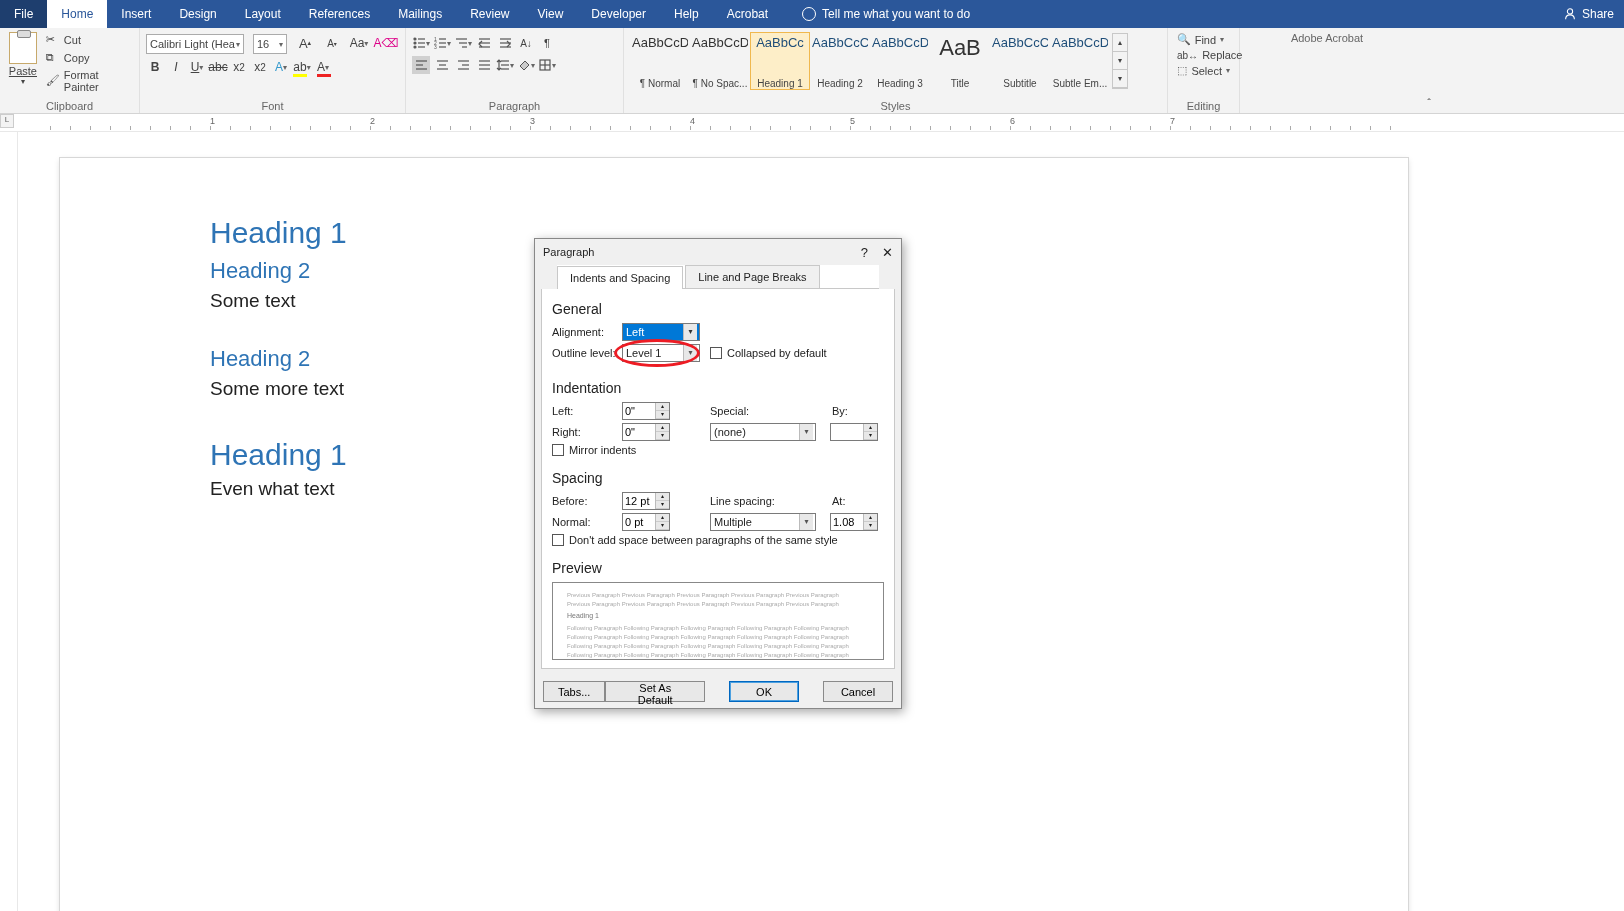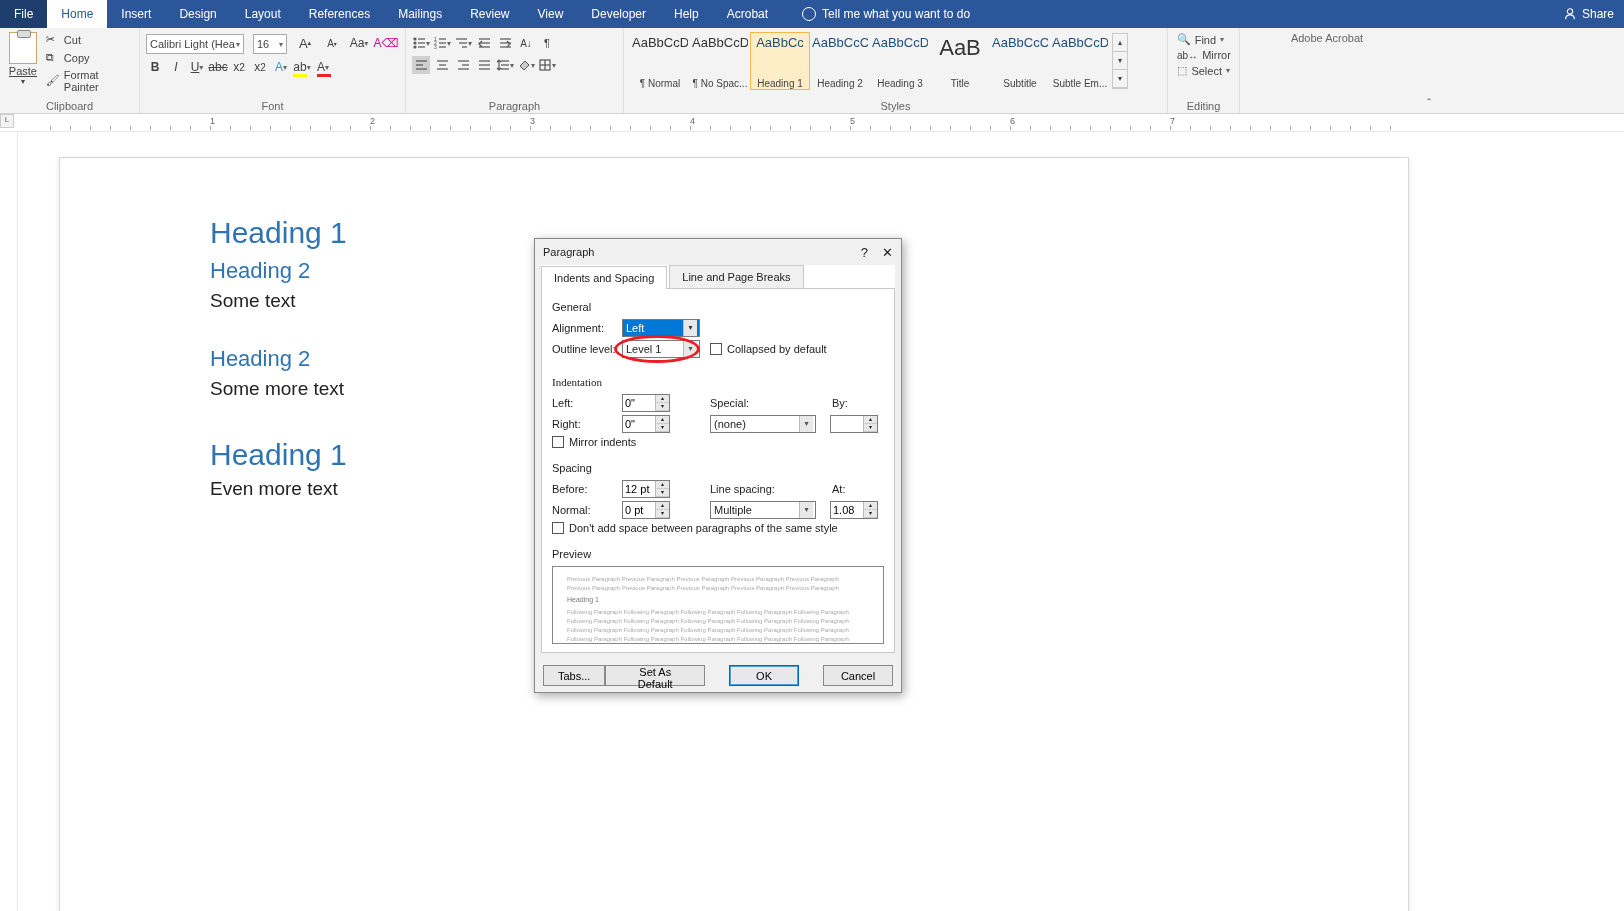--- a/index.html
+++ b/index.html
@@ -78,25 +78,25 @@
 .page{position:absolute;left:60px;top:26px;width:1348px;height:770px;background:#fff;box-shadow:0 0 0 1px #d7d7d7, 0 2px 6px rgba(0,0,0,0.15);}
 .doc{position:absolute;left:150px;top:58px;font-family:Calibri,"Segoe UI";}
 .h1{color:#2e74b5;font-size:30px;font-weight:300;margin-bottom:6px;}
 .h2{color:#2e74b5;font-size:22px;font-weight:400;margin-top:8px;}
 .body-txt{color:#222;font-size:19px;margin-top:6px;}
 
 
 .dialog{position:absolute;left:534px;top:238px;width:368px;background:#f0f0f0;border:1px solid #888;box-shadow:2px 3px 10px rgba(0,0,0,0.35);font-size:11px;color:#222;}
 .dlg-title{height:26px;display:flex;align-items:center;padding:0 8px;justify-content:space-between;}
 .dlg-title-btns{display:flex;gap:14px;font-size:13px;}
-.dlg-tabs{display:flex;background:#fff;border-bottom:1px solid #c8c8c8;margin:0 6px;}
+.dlg-tabs{display:flex;background:#fff;border-bottom:1px solid #c8c8c8;margin:0 22px;}
 .dlg-tab{padding:5px 12px;border:1px solid #c8c8c8;border-bottom:none;background:#f0f0f0;margin-right:2px;font-size:11px;}
 .dlg-tab.active{background:#fff;position:relative;top:1px;}
 .dlg-body{padding:8px 10px 4px;background:#fff;margin:0 6px 6px;border:1px solid #c8c8c8;border-top:none;}
-.sect{font-size:11px;margin:4px 0 6px;}
+.sect{font-size:14px;margin:4px 0 6px;}
 .row{display:flex;align-items:center;margin:3px 0;}
 .lbl{width:70px;}
 .lbl2{width:86px;}
 .combo{border:1px solid #7a7a7a;height:18px;background:#fff;display:flex;align-items:center;justify-content:space-between;padding:0 2px 0 3px;}
 .combo.sel-blue{background:#0078d7;color:#fff;}
 .combo .ar{width:14px;text-align:center;color:#555;font-size:8px;background:#e8e8e8;border-left:1px solid #bbb;height:16px;line-height:16px;}
 .combo.sel-blue .ar{color:#333;}
 .spin{border:1px solid #7a7a7a;height:18px;width:48px;display:flex;background:#fff;}
 .spin input{border:none;width:32px;font-size:11px;padding:0 2px;outline:none;}
 .spin .spbtns{width:14px;display:flex;flex-direction:column;border-left:1px solid #bbb;}
@@ -370,21 +370,21 @@
 
   <div class="group" style="width:72px">
     <div class="edit-col">
       <div>
           <span>🔍</span>
           <span>Find</span>
           <span class="dd">▾</span>
         </div>
       <div>
           <span style="font-size:10px;">ab↔</span>
-          <span>Mirror</span>
+          <span>Replace</span>
         </div>
       <div>
           <span>⬚</span>
           <span>Select</span>
           <span class="dd">▾</span>
         </div>
     </div>
     <div class="group-label">Editing</div>
   </div>
 
@@ -479,21 +479,21 @@
 <div class="workspace">
   <div class="vruler"></div>
   <div class="page">
     <div class="doc" id="doc">
         <div class="h1">Heading 1</div>
         <div class="h2">Heading 2</div>
         <div class="body-txt">Some text</div>
         <div class="h2" style="margin-top: 34px;">Heading 2</div>
         <div class="body-txt">Some more text</div>
         <div class="h1" style="margin-top: 38px;">Heading 1</div>
-        <div class="body-txt">Even more text</div>
+        <div class="body-txt">Even what text</div>
       </div>
   </div>
 </div>
 
 <div class="dialog">
   <div class="dlg-title">
     <span>Paragraph</span>
     <div class="dlg-title-btns">
       <span>?</span>
       <span>✕</span>
@@ -517,21 +517,21 @@
       <div class="combo" style="width:78px;">
           <span>Level 1</span>
           <span class="ar">▾</span>
         </div>
       <span style="width:10px;"></span>
       <span class="chk"></span>
       <span>Collapsed by default</span>
       <div class="red-circle" style="left:62px;top:-5px;"></div>
     </div>
 
-    <div class="sect" style="margin-top:18px;font-family:Liberation Serif, serif;">Indentation</div>
+    <div class="sect" style="margin-top:18px;">Indentation</div>
     <div class="row">
       <span class="lbl">Left:</span>
       <div class="spin">
           <input value="0&quot;" style="">
           <div class="spbtns">
             <div>▴</div>
             <div>▾</div>
           </div>
         </div>
       <span style="width:40px;"></span>

